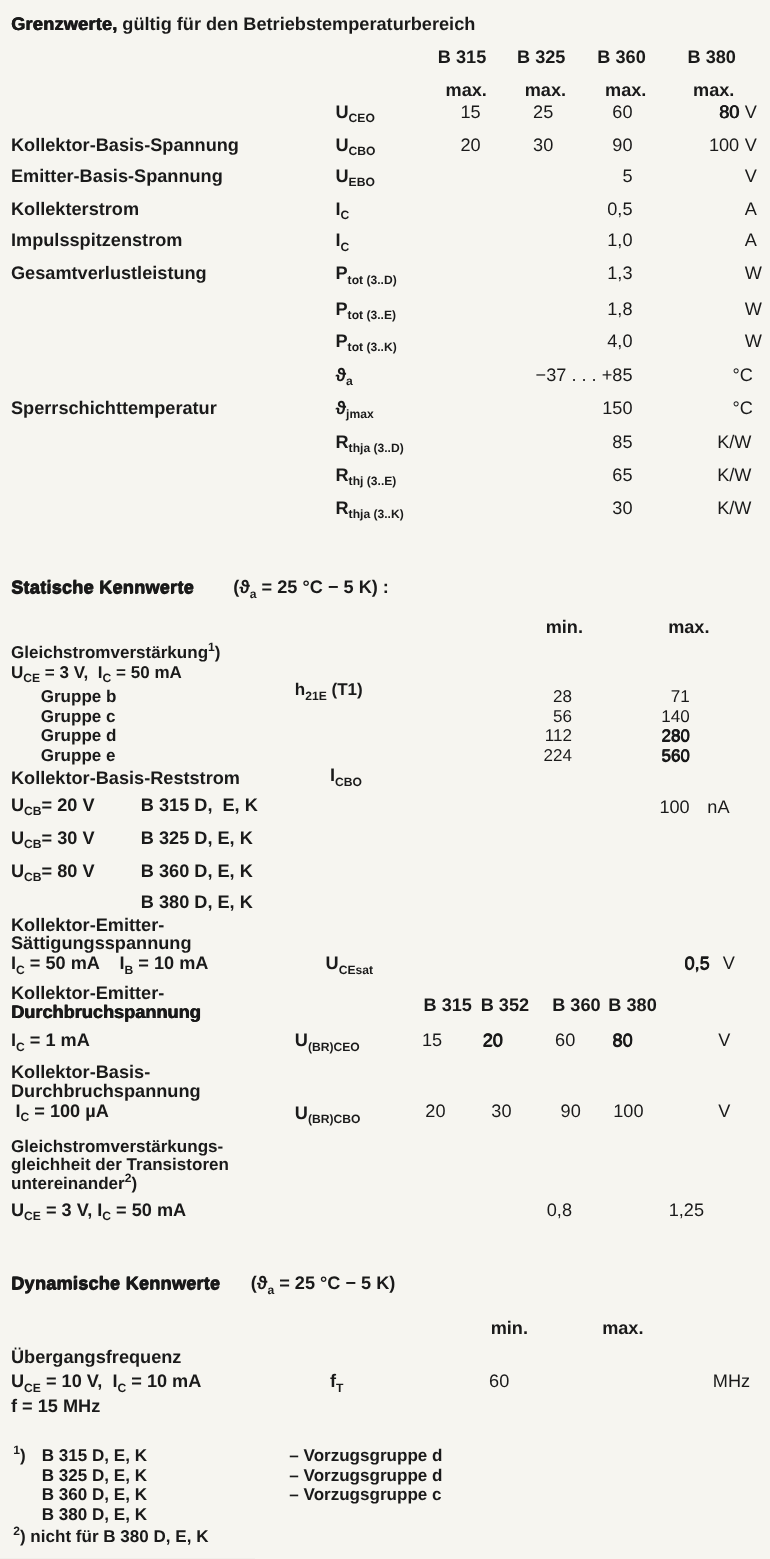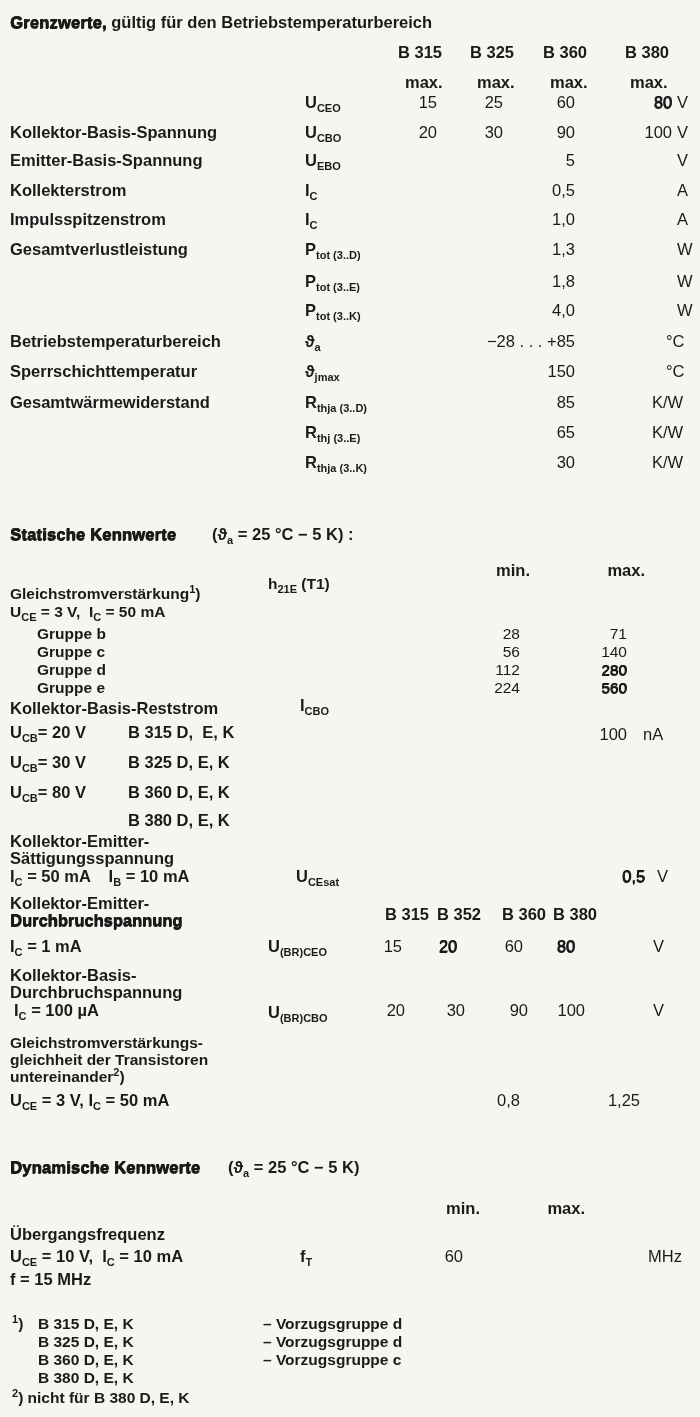--- a/index.html
+++ b/index.html
@@ -81,52 +81,50 @@
   <div class="t n" style="left:677px;top:239px">W</div>
 
   <div class="t" style="left:305px;top:271px"><span>P</span><sub>tot (3..E)</sub></div>
   <div class="t n r shared" style="top:271px">1,8</div>
   <div class="t n" style="left:677px;top:271px">W</div>
 
   <div class="t" style="left:305px;top:300px"><span>P</span><sub>tot (3..K)</sub></div>
   <div class="t n r shared" style="top:300px">4,0</div>
   <div class="t n" style="left:677px;top:300px">W</div>
 
-  <div class="t" style="left:10px;top:331px">Betriebstemperaturbereich</div>
   <div class="t" style="left:305px;top:331px"><span>ϑ</span><sub>a</sub></div>
-  <div class="t n r shared" style="top:331px">−28 . . . +85</div>
+  <div class="t n r shared" style="top:331px">−37 . . . +85</div>
   <div class="t n" style="left:666px;top:331px">°C</div>
 
   <div class="t" style="left:10px;top:361px">Sperrschichttemperatur</div>
   <div class="t" style="left:305px;top:361px"><span>ϑ</span><sub>jmax</sub></div>
   <div class="t n r shared" style="top:361px">150</div>
   <div class="t n" style="left:666px;top:361px">°C</div>
 
-  <div class="t" style="left:10px;top:392px">Gesamtwärmewiderstand</div>
   <div class="t" style="left:305px;top:392px"><span>R</span><sub>thja (3..D)</sub></div>
   <div class="t n r shared" style="top:392px">85</div>
   <div class="t n" style="left:652px;top:392px">K/W</div>
 
   <div class="t" style="left:305px;top:422px"><span>R</span><sub>thj (3..E)</sub></div>
   <div class="t n r shared" style="top:422px">65</div>
   <div class="t n" style="left:652px;top:422px">K/W</div>
 
   <div class="t" style="left:305px;top:452px"><span>R</span><sub>thja (3..K)</sub></div>
   <div class="t n r shared" style="top:452px">30</div>
   <div class="t n" style="left:652px;top:452px">K/W</div>
 
   <div class="t xb" style="left:10px;top:524px">Statische Kennwerte</div>
   <div class="t" style="left:212px;top:524px"><span>(ϑ</span><sub>a</sub><span> = 25 °C − 5 K) :</span></div>
 
   <div class="t md r" style="left:460px;top:560px;width:70px">min.</div>
   <div class="t md r" style="left:575px;top:560px;width:70px">max.</div>
 
   <div class="t small" style="left:10px;top:584px"><span>Gleichstromverstärkung</span><sup>1</sup><span>)</span></div>
   <div class="t small" style="left:10px;top:602px"><span>U</span><sub>CE</sub><span> = 3 V,  I</span><sub>C</sub><span> = 50 mA</span></div>
-  <div class="t small" style="left:268px;top:574px"><span>h</span><sub>21E</sub><span> (T1)</span></div>
+  <div class="t small" style="left:268px;top:618px"><span>h</span><sub>21E</sub><span> (T1)</span></div>
 
   <div class="t small" style="left:37px;top:624px">Gruppe b</div>
   <div class="t small n r mincol" style="top:624px">28</div>
   <div class="t small n r maxcol" style="top:624px;width:62px">71</div>
 
   <div class="t small" style="left:37px;top:642px">Gruppe c</div>
   <div class="t small n r mincol" style="top:642px">56</div>
   <div class="t small n r maxcol" style="top:642px;width:62px">140</div>
 
   <div class="t small" style="left:37px;top:660px">Gruppe d</div>

